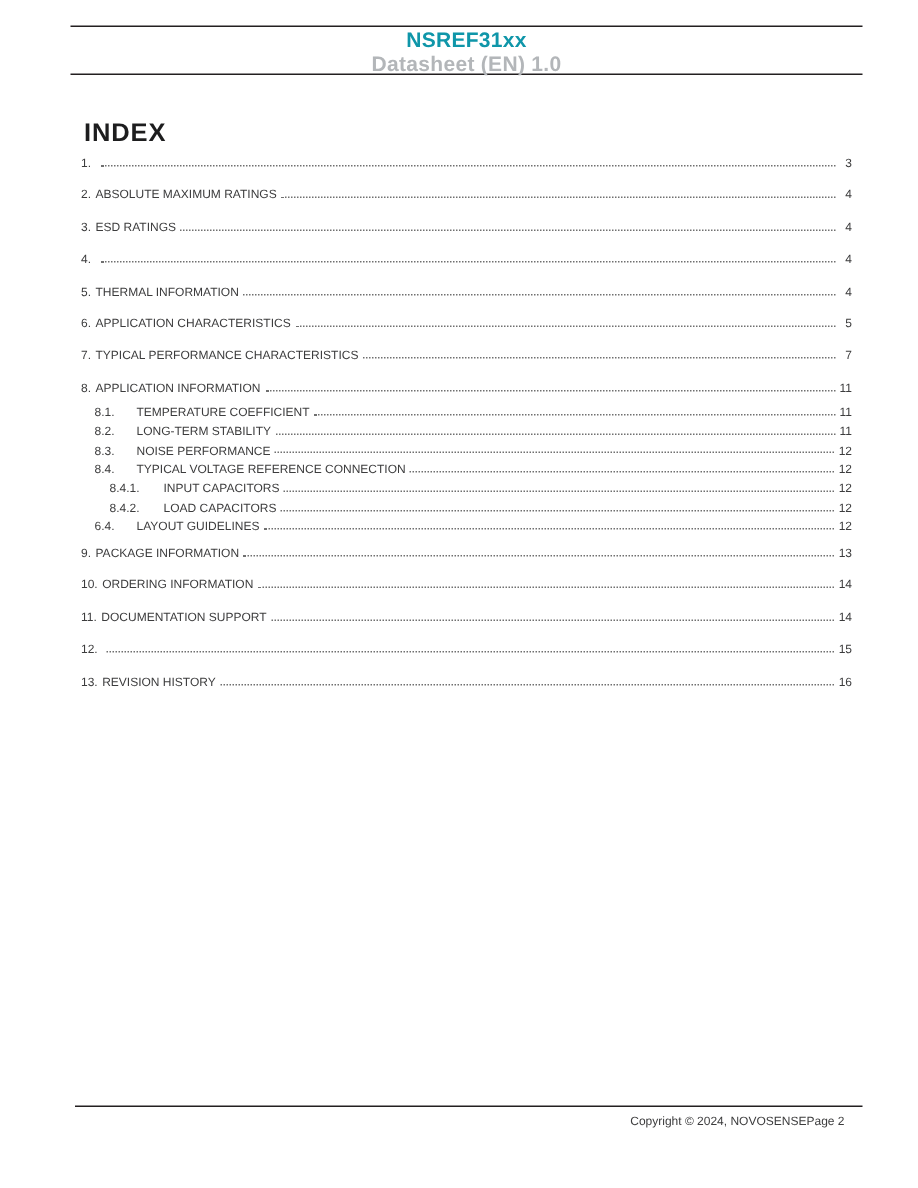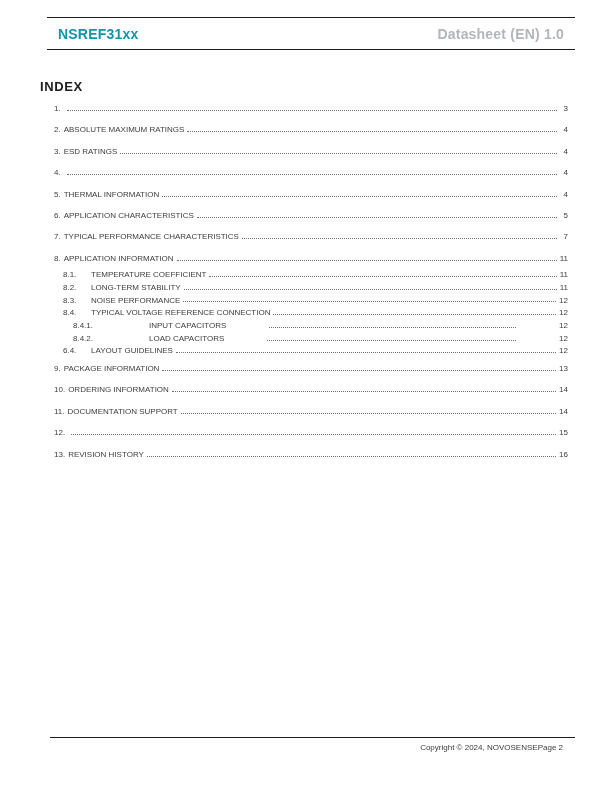--- a/index.html
+++ b/index.html
@@ -12,48 +12,48 @@
     color: #3c3c3d;
     overflow: hidden;
   }
   
   .header {
     position: absolute;
     left: 47px; width: 528px; top: 17px; height: 33px;
     border-top: 1.6px solid #231f20;
     border-bottom: 1.6px solid #231f20;
     display: flex; align-items: center; justify-content: space-between;
-    padding: 0 11px; box-sizing: border-box;
+    padding: 0 11px; box-sizing: border-box; flex-direction: column;
   }
   .product {
     font-size: 14px; font-weight: bold; color: #0f96a9; letter-spacing: 0.2px;
   }
   .doctitle {
     font-size: 14px; font-weight: bold; color: #b3b6b9; letter-spacing: 0.2px;
   }
   
   .index-title {
     position: absolute;
-    left: 40px; top: 79px; margin: 0;
-    font-size: 13px; font-weight: bold; color: #1d1d1e; letter-spacing: 0.6px;
+    left: 56px; top: 79px; margin: 0;
+    font-size: 17px; font-weight: bold; color: #1d1d1e; letter-spacing: 0.6px;
   }
   
   .toc {
     position: absolute;
     left: 54px; top: 98px; width: 514px;
     font-size: 8px;
   }
   .toc-row {
     display: flex; align-items: baseline;
     color: #3c3c3d; text-decoration: none;
     white-space: nowrap;
   }
   .toc-row.lvl1 { height: 21.4px; line-height: 21.4px; }
   .toc-row.lvl2 { height: 12.7px; line-height: 12.7px; margin-left: 9px; align-items: center; }
-  .toc-row.lvl3 { height: 12.7px; line-height: 12.7px; margin-left: 19px; gap: 40px; }
+  .toc-row.lvl3 { height: 12.7px; line-height: 12.7px; margin-left: 19px; }
   .toc-row.lvl1 .toc-num { margin-right: 3px; }
   .toc-row.lvl2 .toc-num { display: inline-block; width: 28px; flex: none; }
   .toc-row.lvl3 .toc-num { display: inline-block; width: 36px; flex: none; }
   .leader {
     flex: 1 1 auto;
     height: 2px;
     border-bottom: 1.6px dotted #707070;
     margin: 0 3px 0 3px;
     min-width: 10px;
   }

